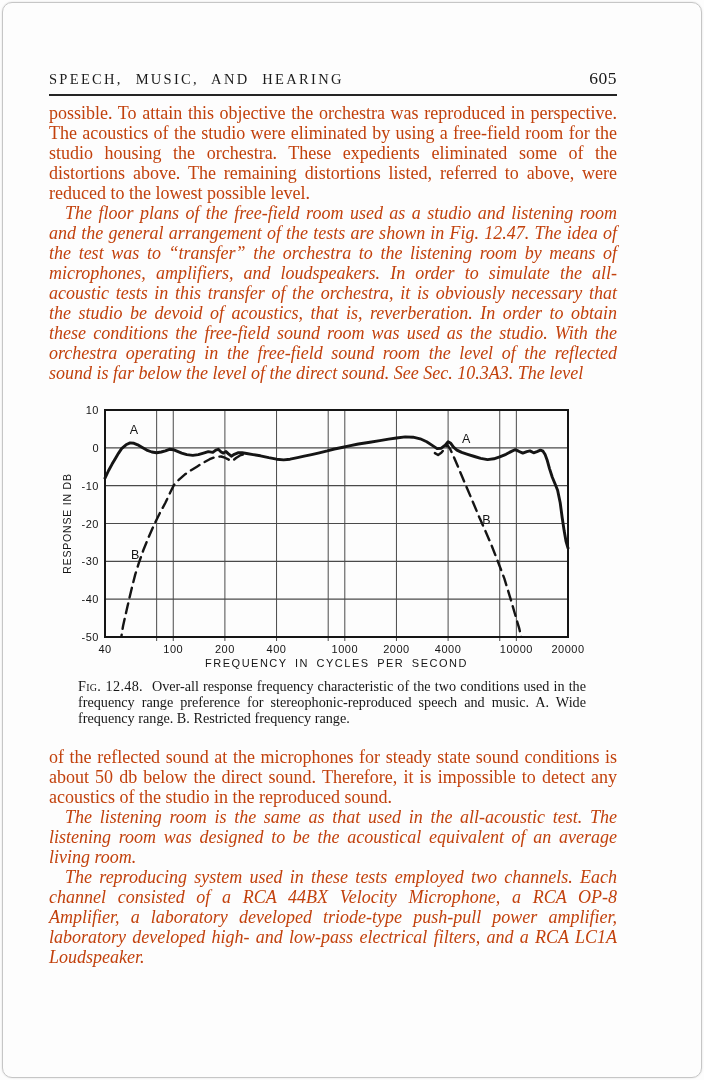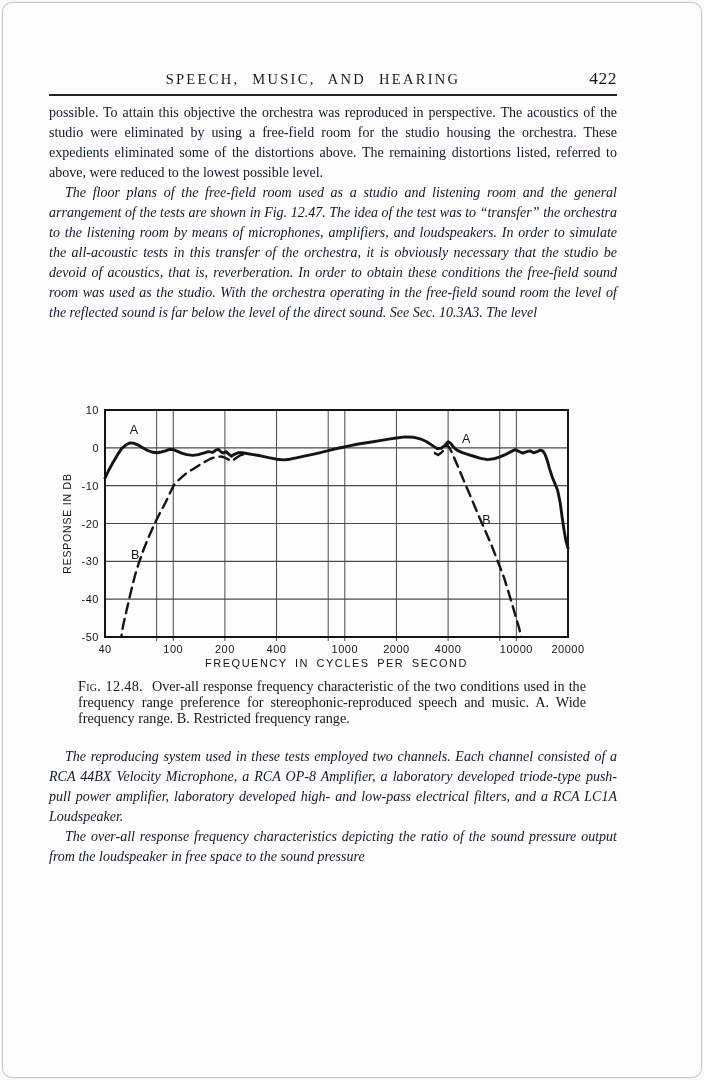--- a/index.html
+++ b/index.html
@@ -6,49 +6,49 @@
   .page {
     position:relative; width:704px; height:1080px; background:#fdfdfd;
     font-family:"Liberation Serif", serif; color:#171717; overflow:hidden;
   }
   .frame {
     position:absolute; inset:2px; border:1.6px solid #c6c6c6;
     border-radius:10px; box-shadow:0 0 2px rgba(0,0,0,0.15); pointer-events:none;
   }
   .runhead-row { position:absolute; top:71px; left:49px; width:568px; height:24px; }
   .runhead {
-    display:block; text-align:center; padding-right:40px;
+    display:block; text-align:left; padding-right:40px;
     font-size:14.5px; letter-spacing:2.3px; word-spacing:7px; color:#1b1b1b;
   }
   .pagenum { position:absolute; right:0; top:-3px; font-size:17.5px; letter-spacing:0.5px; }
   .rule { position:absolute; top:94px; left:49px; width:568px; height:0; border-top:2px solid #252525; }
   .body-text {
     position:absolute; left:49px; width:568px;
-    font-size:14px; line-height:20px; text-align:justify; color:#0f172a;
+    font-size:18px; line-height:20px; text-align:justify; color:#c2410c;
   }
   .bt-upper { top:103px; }
   .bt-lower { top:747px; }
   p.para { margin:0; padding:0; }
   p.ind { text-indent:16px;font-style:italic; }
   .chart-wrap { position:absolute; top:400px; left:0; width:704px; height:272px; }
   .caption {
     position:absolute; top:678px; left:78px; width:508px;
     font-size:14.2px; line-height:16px; text-align:justify; color:#161616;
   }
   .figlabel { font-variant:small-caps; margin-right:9px; letter-spacing:0.3px; }
 </style>
 </head>
 <body>
 
 <div class="page">
   <div class="frame"></div>
 
   <div class="runhead-row">
     <span class="runhead">SPEECH, MUSIC, AND HEARING</span>
-    <span class="pagenum">422</span>
+    <span class="pagenum">605</span>
   </div>
   <div class="rule"></div>
 
   <div class="body-text bt-upper">
     <p class="para">possible.  To attain this objective the orchestra was reproduced in perspective.  The acoustics of the studio were eliminated by using a free-field room for the studio housing the orchestra.  These expedients eliminated some of the distortions above.  The remaining distortions listed, referred to above, were reduced to the lowest possible level.</p>
     <p class="para ind">The floor plans of the free-field room used as a studio and listening room and the general arrangement of the tests are shown in Fig. 12.47.  The idea of the test was to “transfer” the orchestra to the listening room by means of microphones, amplifiers, and loudspeakers.  In order to simulate the all-acoustic tests in this transfer of the orchestra, it is obviously necessary that the studio be devoid of acoustics, that is, reverberation.  In order to obtain these conditions the free-field sound room was used as the studio.  With the orchestra operating in the free-field sound room the level of the reflected sound is far below the level of the direct sound.  See Sec. 10.3A3.  The level</p>
   </div>
 
   <div class="chart-wrap" id="chart"><svg width="704" height="272" viewBox="0 0 704 272">
         <defs>
@@ -97,16 +97,17 @@
         <text x="568" y="253" text-anchor="middle" fill="#151515" font-family="&quot;Liberation Sans&quot;, sans-serif" font-size="11" letter-spacing="0.5">20000</text>
         <text x="336.5" y="267" text-anchor="middle" fill="#151515" font-family="&quot;Liberation Sans&quot;, sans-serif" font-size="11" letter-spacing="1.5" word-spacing="3">FREQUENCY IN CYCLES PER SECOND</text>
         <text transform="translate(71,123.5) rotate(-90)" text-anchor="middle" fill="#151515" font-family="&quot;Liberation Sans&quot;, sans-serif" font-size="10.5" letter-spacing="0.8">RESPONSE IN DB</text>
       </svg></div>
 
   <div class="caption">
     <span class="figlabel">Fig. 12.48.</span><span>Over-all response frequency characteristic of the two conditions used in the frequency range preference for stereophonic-reproduced speech and music.  A. Wide frequency range.  B. Restricted frequency range.</span>
   </div>
 
   <div class="body-text bt-lower">
+    <p class="para">of the reflected sound at the microphones for steady state sound conditions is about 50 db below the direct sound.  Therefore, it is impossible to detect any acoustics of the studio in the reproduced sound.</p>
+    <p class="para ind">The listening room is the same as that used in the all-acoustic test.  The listening room was designed to be the acoustical equivalent of an average living room.</p>
     <p class="para ind">The reproducing system used in these tests employed two channels.  Each channel consisted of a RCA 44BX Velocity Microphone, a RCA OP-8 Amplifier, a laboratory developed triode-type push-pull power amplifier, laboratory developed high- and low-pass electrical filters, and a RCA LC1A Loudspeaker.</p>
-    <p class="para ind">The over-all response frequency characteristics depicting the ratio of the sound pressure output from the loudspeaker in free space to the sound pressure</p>
   </div>
 </div>
 
 </body></html>

